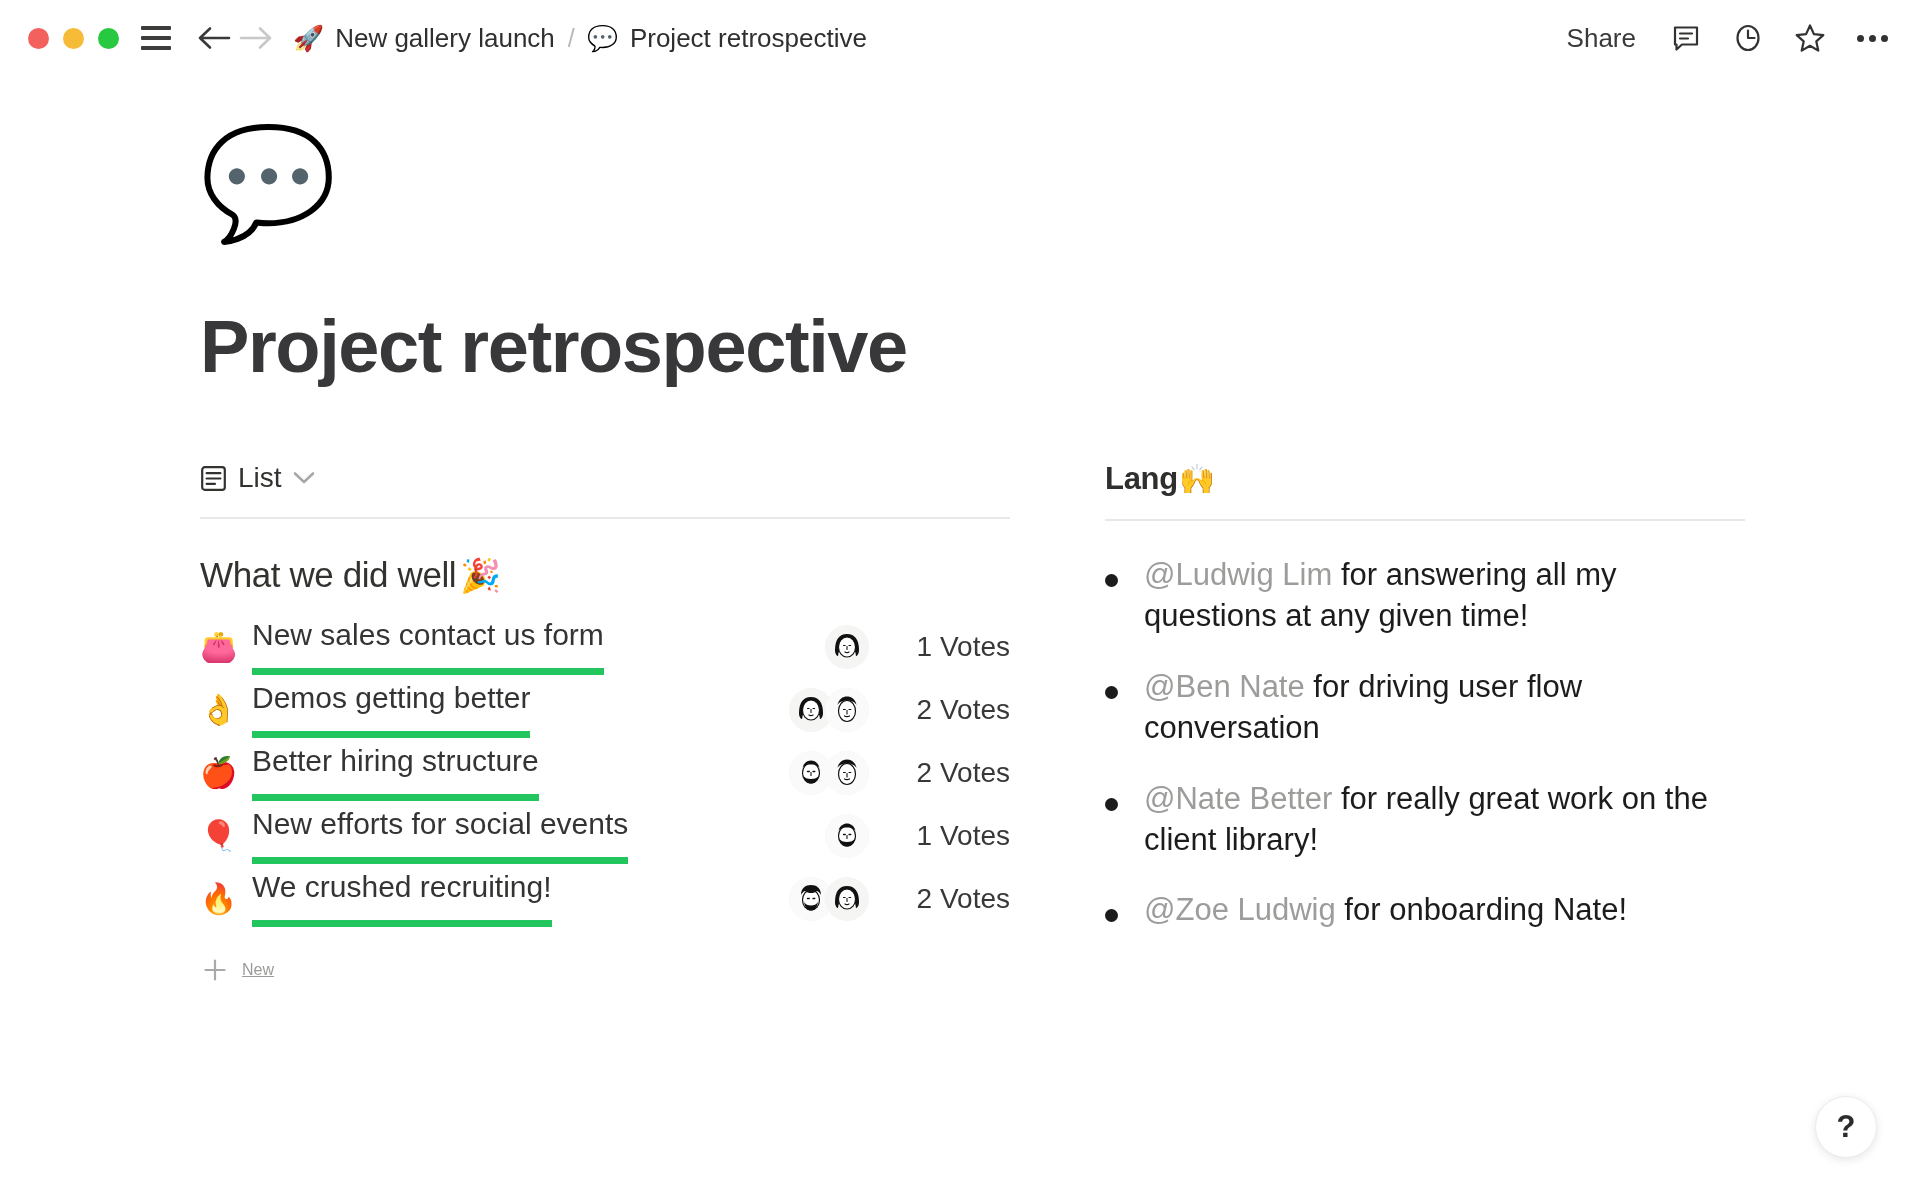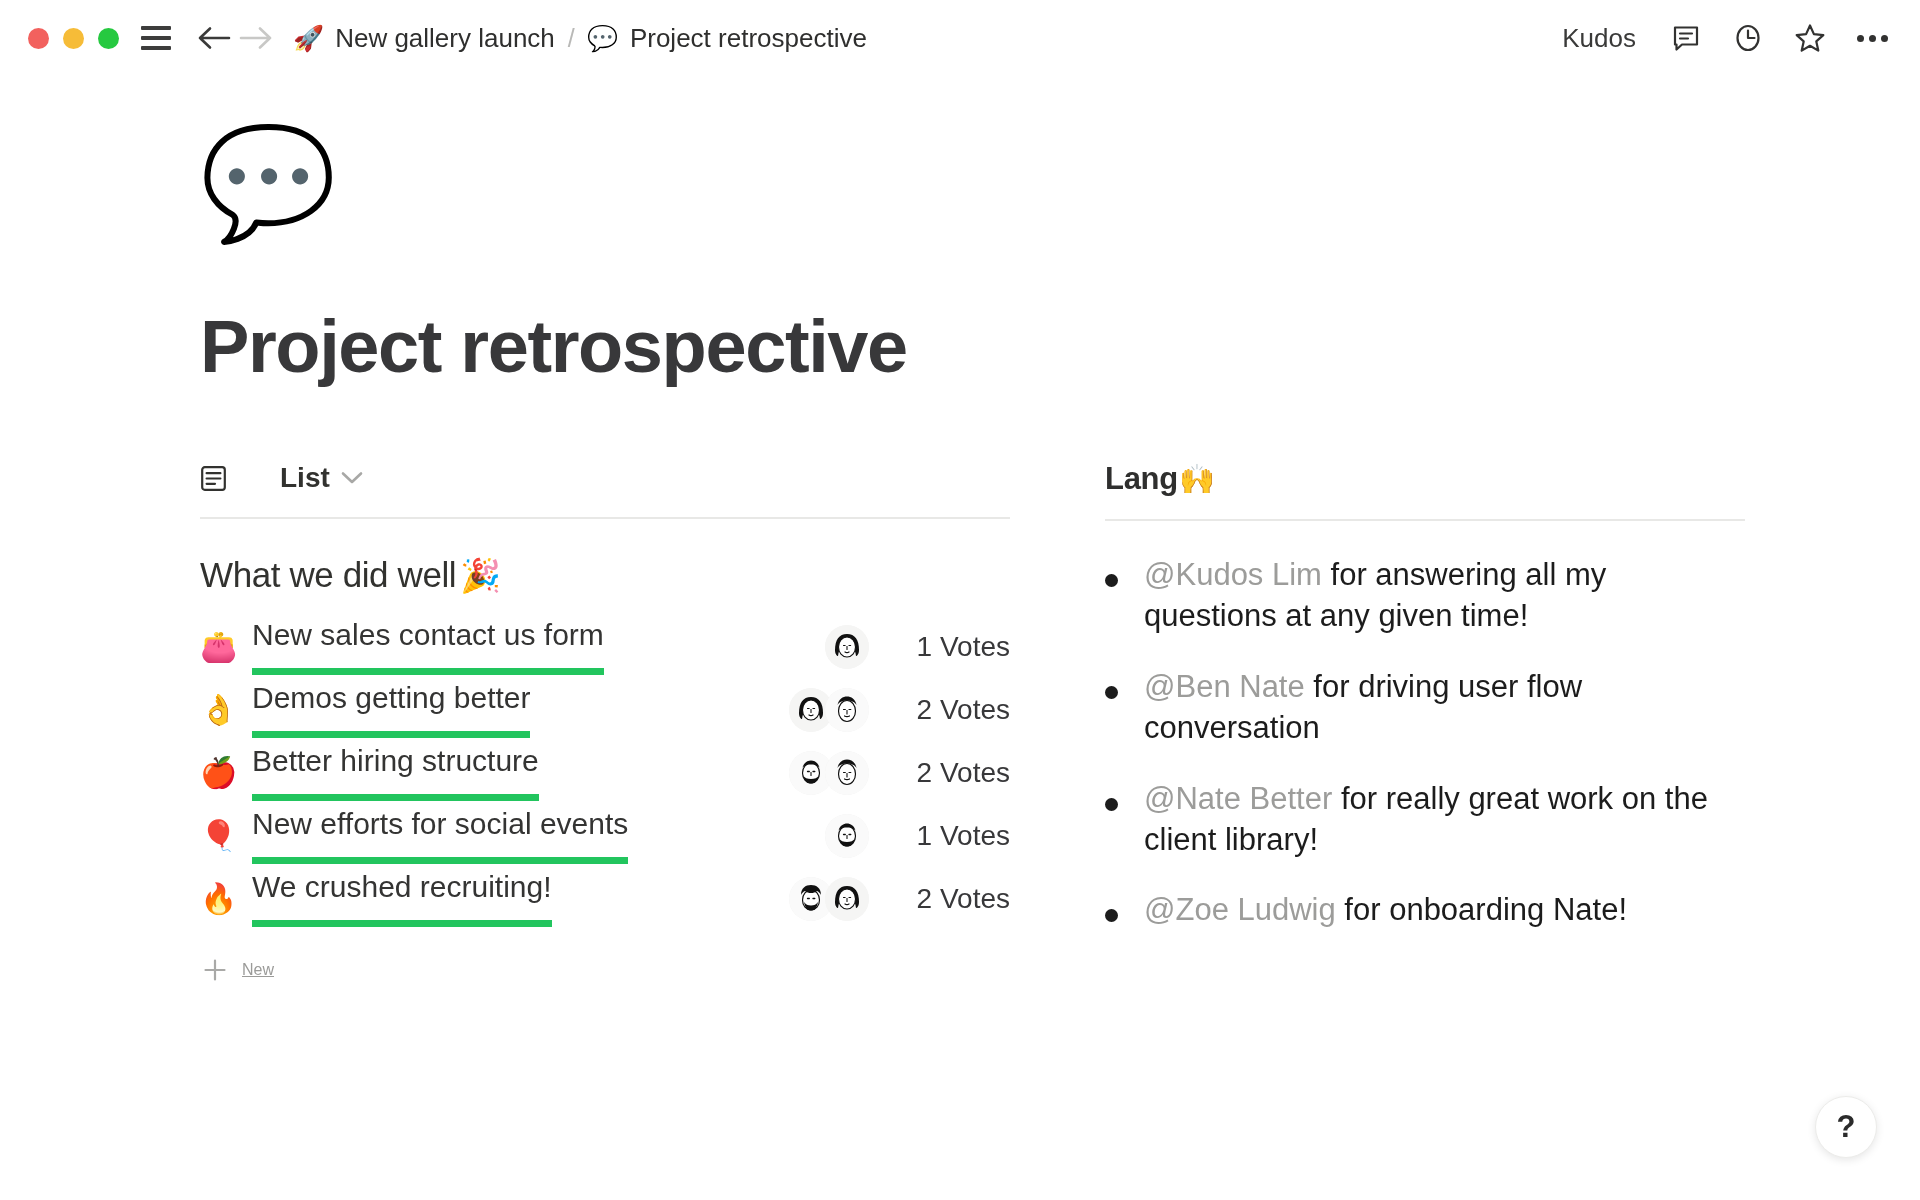--- a/index.html
+++ b/index.html
@@ -123,23 +123,22 @@
   
   .view-select {
     display: flex;
     align-items: center;
     gap: 11px;
     cursor: pointer;
     height: 34px;
   }
   .view-label {
     font-size: 28px;
-    font-weight: bold;
+    font-weight: normal;
     color: #32322f;
-    margin-left: 42px;
   }
   .chev { display: block; }
 
   .divider {
     height: 2px;
     background: #e8e8e6;
     margin-top: 22px;
   }
 
   
@@ -296,21 +295,21 @@
 
   <div class="breadcrumb">
     <span class="bc-emoji">🚀</span>
     <span class="bc-link">New gallery launch</span>
     <span class="bc-sep">/</span>
     <span class="bc-emoji">💬</span>
     <span class="bc-link">Project retrospective</span>
   </div>
 
   <div class="topbar-right">
-    <div class="share-btn">Kudos</div>
+    <div class="share-btn">Share</div>
 
     <div class="tb-icon">
       <svg width="30" height="30" viewBox="0 0 30 30" fill="none">
         <path d="M4 4.5h22v17H11l-5.5 5v-5H4z" stroke="#323231" stroke-width="2.2" stroke-linejoin="round"></path>
         <path d="M9 10.5h12M9 15.5h8" stroke="#323231" stroke-width="2.2" stroke-linecap="round"></path>
       </svg>
     </div>
 
     <div class="tb-icon">
       <svg width="30" height="30" viewBox="0 0 30 30" fill="none">
@@ -508,21 +507,21 @@
         <span>Lang</span><span class="emo">🙌</span>
       </h2>
 
       <div class="divider"></div>
 
       <div class="kudos-list">
 
         <div class="kudos-item">
           <span class="bullet"></span>
           <div class="kudos-text">
-            <span class="mention">@Kudos Lim</span><span> for answering all my questions at any given time!</span>
+            <span class="mention">@Ludwig Lim</span><span> for answering all my questions at any given time!</span>
           </div>
         </div>
 
         <div class="kudos-item">
           <span class="bullet"></span>
           <div class="kudos-text">
             <span class="mention">@Ben Nate</span><span> for driving user flow conversation</span>
           </div>
         </div>
 

